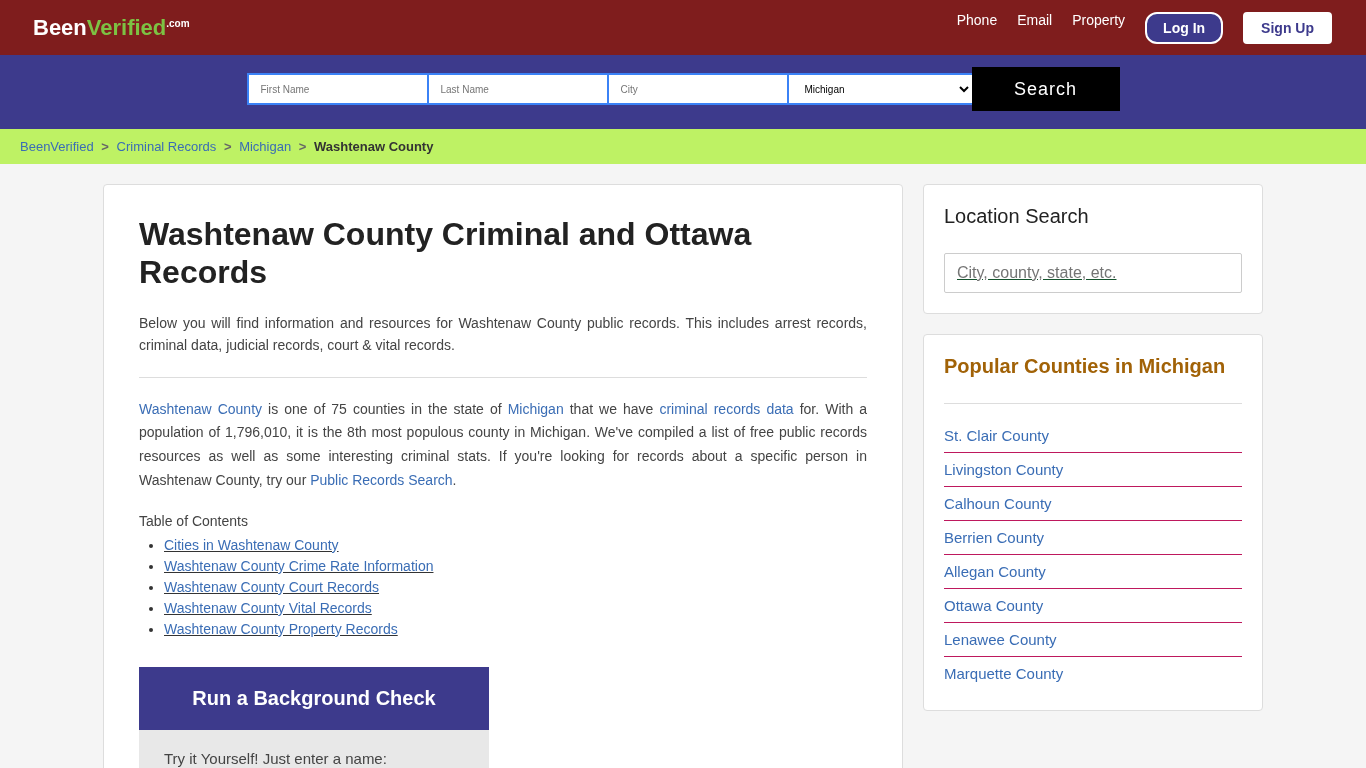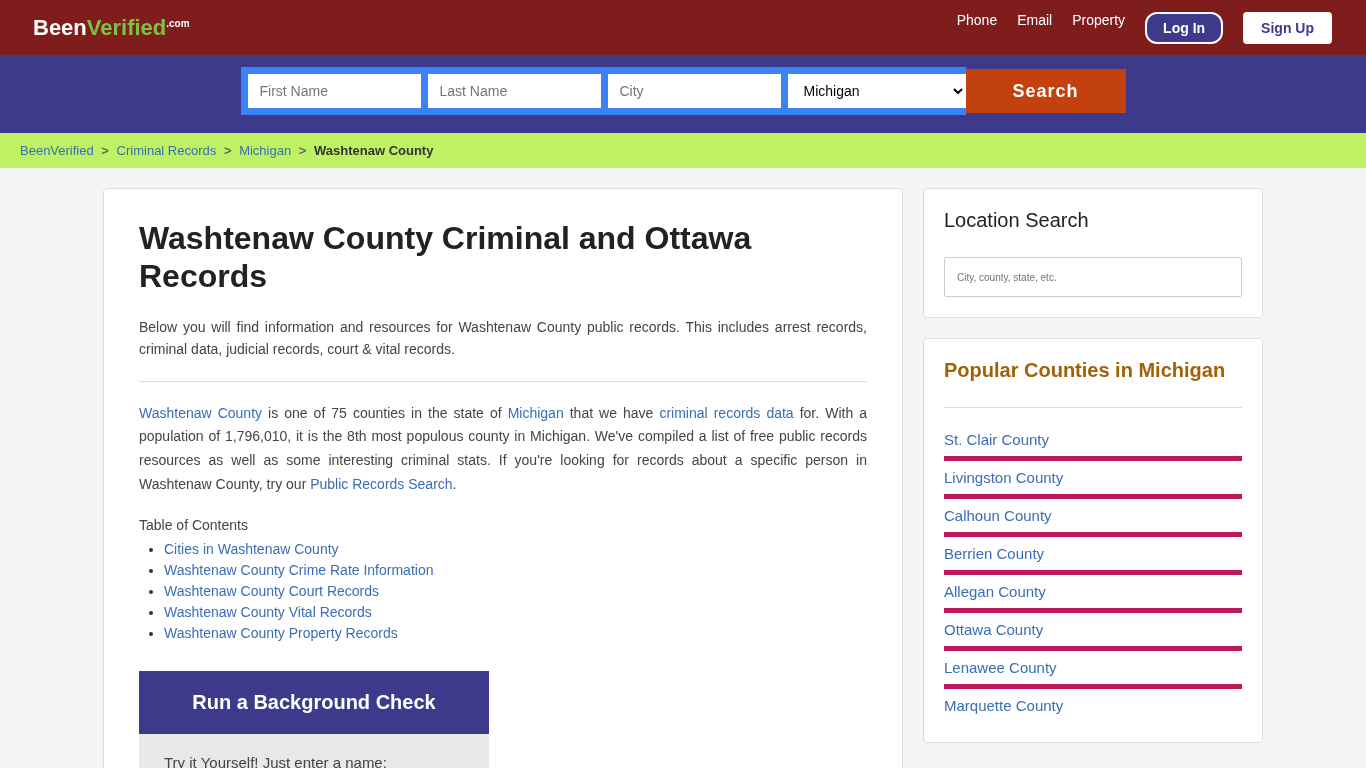--- a/index.html
+++ b/index.html
@@ -46,38 +46,38 @@
     
     .search-bar {
       background: #3d3a8c;
       padding: 12px 20px 18px;
       display: flex;
       justify-content: center;
       align-items: center;
       gap: 0;
     }
     .search-bar input, .search-bar select {
-      height: 48px;
-      border: 7px solid #3b82f6;
+      height: 32px;
+      border: 2px solid #3b82f6;
       padding: 0 12px;
-      font-size: 14px;
+      font-size: 10px;
       outline: none;
     }
     .search-bar input.first-name { width: 180px; border-right: none; }
     .search-bar input.last-name { width: 180px; border-right: none; }
     .search-bar input.city { width: 180px; border-right: none; }
     .search-bar select.state { width: 185px; border-right: none; background: #fff; }
     .search-btn {
-      background: #c2410c;
+      background: #000000;
       color: #fff;
       border: none;
       height: 44px;
-      width: 160px;
+      width: 148px;
       font-size: 18px;
-      font-weight: bold;
+      font-weight: normal;
       cursor: pointer;
       letter-spacing: 1px;
     }
 
     
     .breadcrumb {
       padding: 10px 20px;
       background: #bef264;
       font-size: 13px;
     }
@@ -125,21 +125,21 @@
       font-size: 14px;
       color: #444;
       line-height: 1.7;
       text-align: justify;
       margin-bottom: 20px;
     }
     .body-text a { color: #3a6db5; text-decoration: none; }
 
     .toc-title { font-size: 14px; color: #444; margin-bottom: 8px; }
     .toc-list { list-style: disc; padding-left: 25px; }
-    .toc-list li { margin-bottom: 5px; }
+    .toc-list li { margin-bottom: 5px; text-decoration: underline; }
     .toc-list li a { color: #3a6db5; text-decoration: none; font-size: 14px; }
     .bg-check-btn {
       background: #3d3a8c;
       color: #fff;
       padding: 20px 32px;
       font-size: 20px;
       font-weight: bold;
       text-align: center;
       width: 350px;
       cursor: pointer;
@@ -168,35 +168,36 @@
       font-weight: normal;
       color: #222;
       margin-bottom: 15px;
       padding-bottom: 10px;
     }
     .location-input {
       width: 100%;
       height: 40px;
       border: 1px solid #ccc;
       padding: 0 12px;
-      font-size: 10px;
+      font-size: 16px;
       color: #14532d;
       border-radius: 2px;
+      text-decoration: underline;
     }
     .popular-title {
       font-size: 20px;
       font-weight: bold;
       color: #a16207;
       margin-bottom: 15px;
       padding-bottom: 10px;
     }
     .county-list { list-style: none; padding: 0; }
     .county-list li {
       padding: 8px 0;
-      border-bottom: 5px solid #be185d;
+      border-bottom: 1px solid #be185d;
     }
     .county-list li:last-child { border-bottom: none; }
     .county-list li a { color: #3a6db5; text-decoration: none; font-size: 15px; }
     .section-divider {
       border: none;
       border-top: 1px solid #ddd;
       margin: 5px 0 15px;
     }
   </style>
 </head>

